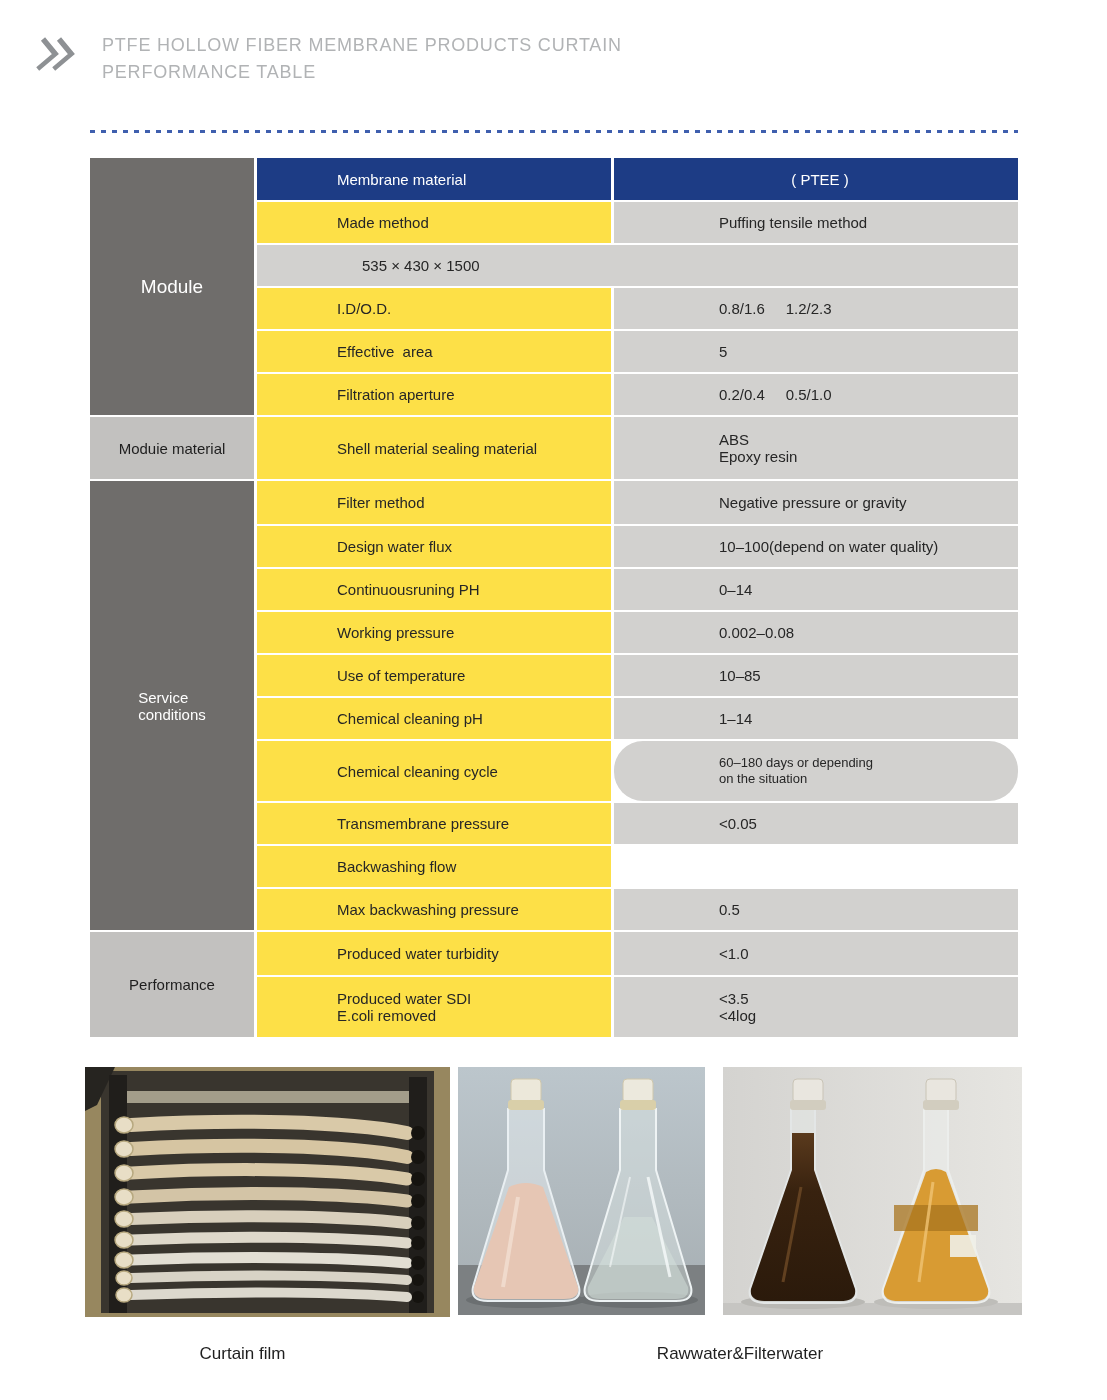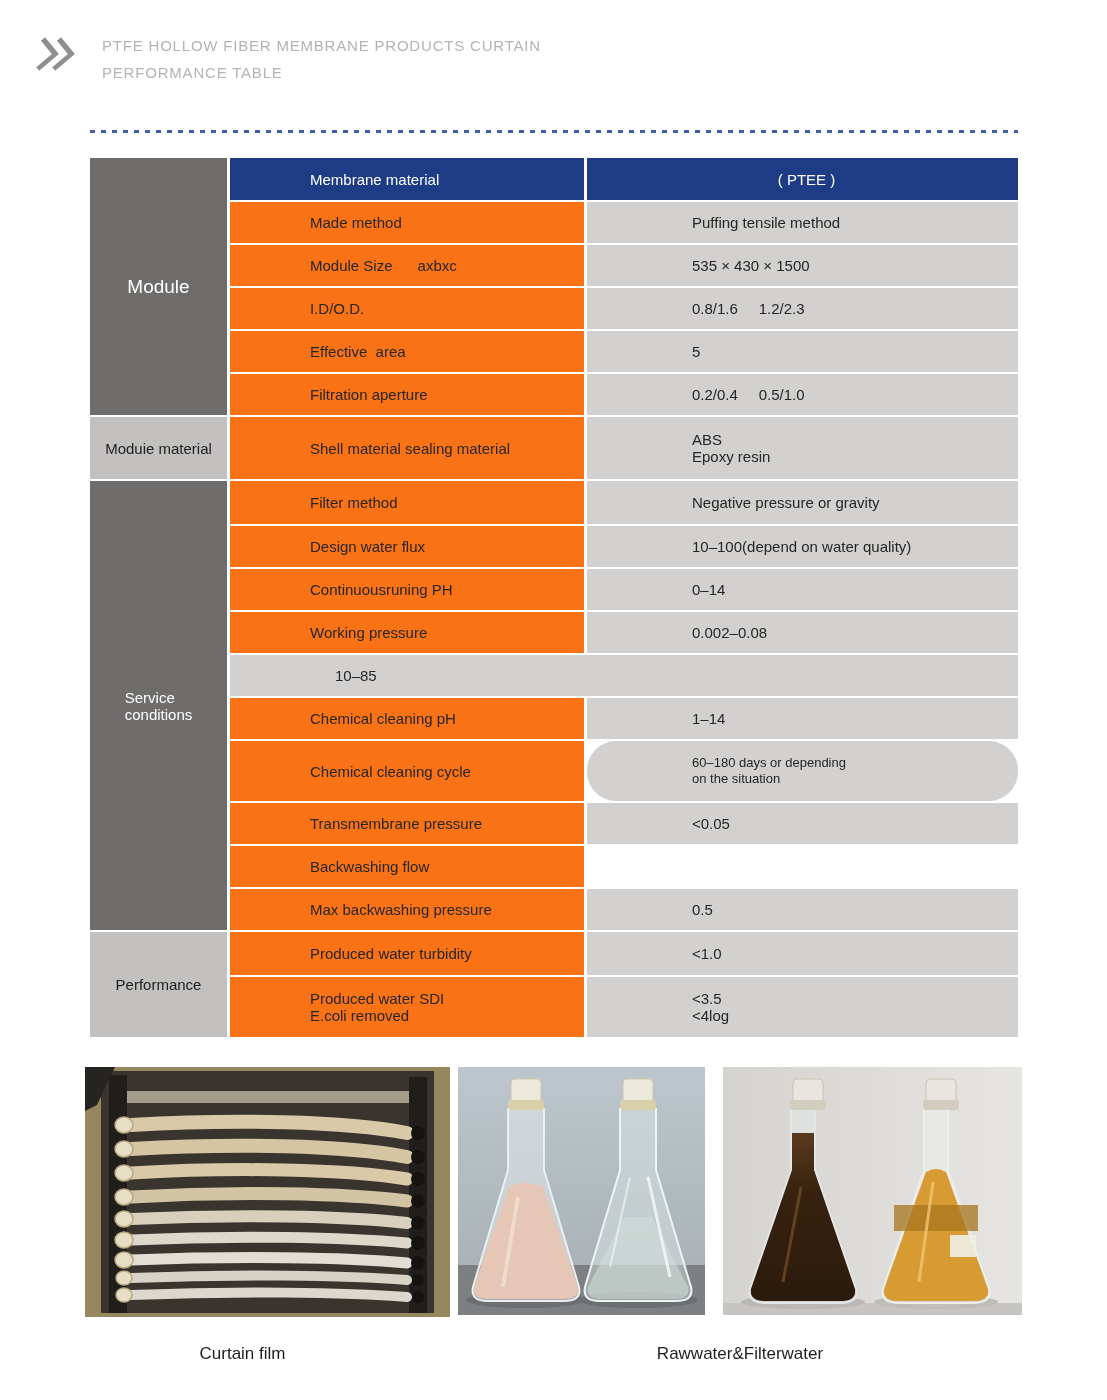--- a/index.html
+++ b/index.html
@@ -2,43 +2,43 @@
 <html><head>
 <meta charset="utf-8">
 <style>
   * { margin:0; padding:0; box-sizing:border-box; }
   body { background:#ffffff; font-family:"Liberation Sans", sans-serif; }
   .page { position:relative; width:1107px; height:1400px; background:#ffffff; overflow:hidden; }
 
   
   .app-header { position:absolute; left:34px; top:32px; display:flex; align-items:flex-start; }
   .chevron-wrap { transform:skewX(-10deg); margin-top:4px; }
-  .page-title { margin-left:24px; color:#b1b3b5; font-size:15px; letter-spacing:.8px; line-height:27px; font-weight:400; }
+  .page-title { margin-left:24px; color:#b1b3b5; font-size:18px; letter-spacing:.8px; line-height:27px; font-weight:400; }
 
   
   .dotted-separator { position:absolute; left:90px; top:130px; width:928px; height:3px;
     background:repeating-linear-gradient(90deg,#3f5fae 0 5px, transparent 5px 11px); }
 
   
   .spec-table { position:absolute; left:90px; top:158px; width:928px; font-size:15px; color:#262626; }
   .group-block { display:flex; }
   .group-block + .group-block { border-top:2px solid #fff; }
-  .group-cell { width:140px; flex-shrink:0; border-right:3px solid #fff;
+  .group-cell { width:167px; flex-shrink:0; border-right:3px solid #fff;
     display:flex; align-items:center; justify-content:center; }
   .group-cell span { white-space:pre-line; text-align:left; }
   .tone-dark { background:#6f6d6b; color:#ffffff; }
   .tone-light { background:#c2c1bf; color:#1e1e1e; }
   .group-module span { font-size:19px; }
   .rows { flex:1; display:flex; flex-direction:column; }
   .row { display:flex; height:43px; }
   .row + .row { border-top:2px solid #fff; }
   .row.tall { height:62px; }
   .row.header-row { height:42px; }
   .cell { display:flex; align-items:center; white-space:pre-wrap; }
-  .cell.label { width:357px; flex-shrink:0; background:#f97316; border-right:3px solid #fff; padding-left:80px; }
+  .cell.label { width:357px; flex-shrink:0; background:#fde047; border-right:3px solid #fff; padding-left:80px; }
   .cell.value { flex:1; background:#d2d1cf; padding-left:105px; }
   .header-row .cell.label { background:#1d3c85; color:#ffffff; }
   .header-row .cell.value { background:#1d3c85; color:#ffffff; padding-left:8px; justify-content:center; }
   .cell.value.small-text { font-size:13px; line-height:1.25;border-radius:29px; }
 
   
   .photos { position:absolute; left:85px; top:1067px; display:flex; }
   .photo { display:block; }
   .photo-2 { margin-left:8px; }
   .photo-3 { margin-left:18px; }
@@ -74,21 +74,20 @@
         <div class="rows">
           <div class="row header-row">
             <div class="cell label">Membrane material</div>
             <div class="cell value">( PTEE )</div>
           </div>
           <div class="row">
             <div class="cell label">Made method</div>
             <div class="cell value">Puffing tensile method</div>
           </div>
           <div class="row">
-            <div class="cell label">Module Size      axbxc</div>
             <div class="cell value">535 × 430 × 1500</div>
           </div>
           <div class="row">
             <div class="cell label">I.D/O.D.</div>
             <div class="cell value">0.8/1.6     1.2/2.3</div>
           </div>
           <div class="row">
             <div class="cell label">Effective  area</div>
             <div class="cell value">5</div>
           </div>
@@ -126,20 +125,21 @@
           </div>
           <div class="row">
             <div class="cell label">Continuousruning PH</div>
             <div class="cell value">0–14</div>
           </div>
           <div class="row">
             <div class="cell label">Working pressure</div>
             <div class="cell value">0.002–0.08</div>
           </div>
           <div class="row">
+            <div class="cell label">Use of temperature</div>
             <div class="cell value">10–85</div>
           </div>
           <div class="row">
             <div class="cell label">Chemical cleaning pH</div>
             <div class="cell value">1–14</div>
           </div>
           <div class="row tall">
             <div class="cell label">Chemical cleaning cycle</div>
             <div class="cell value small-text">60–180 days or depending
 on the situation</div>

